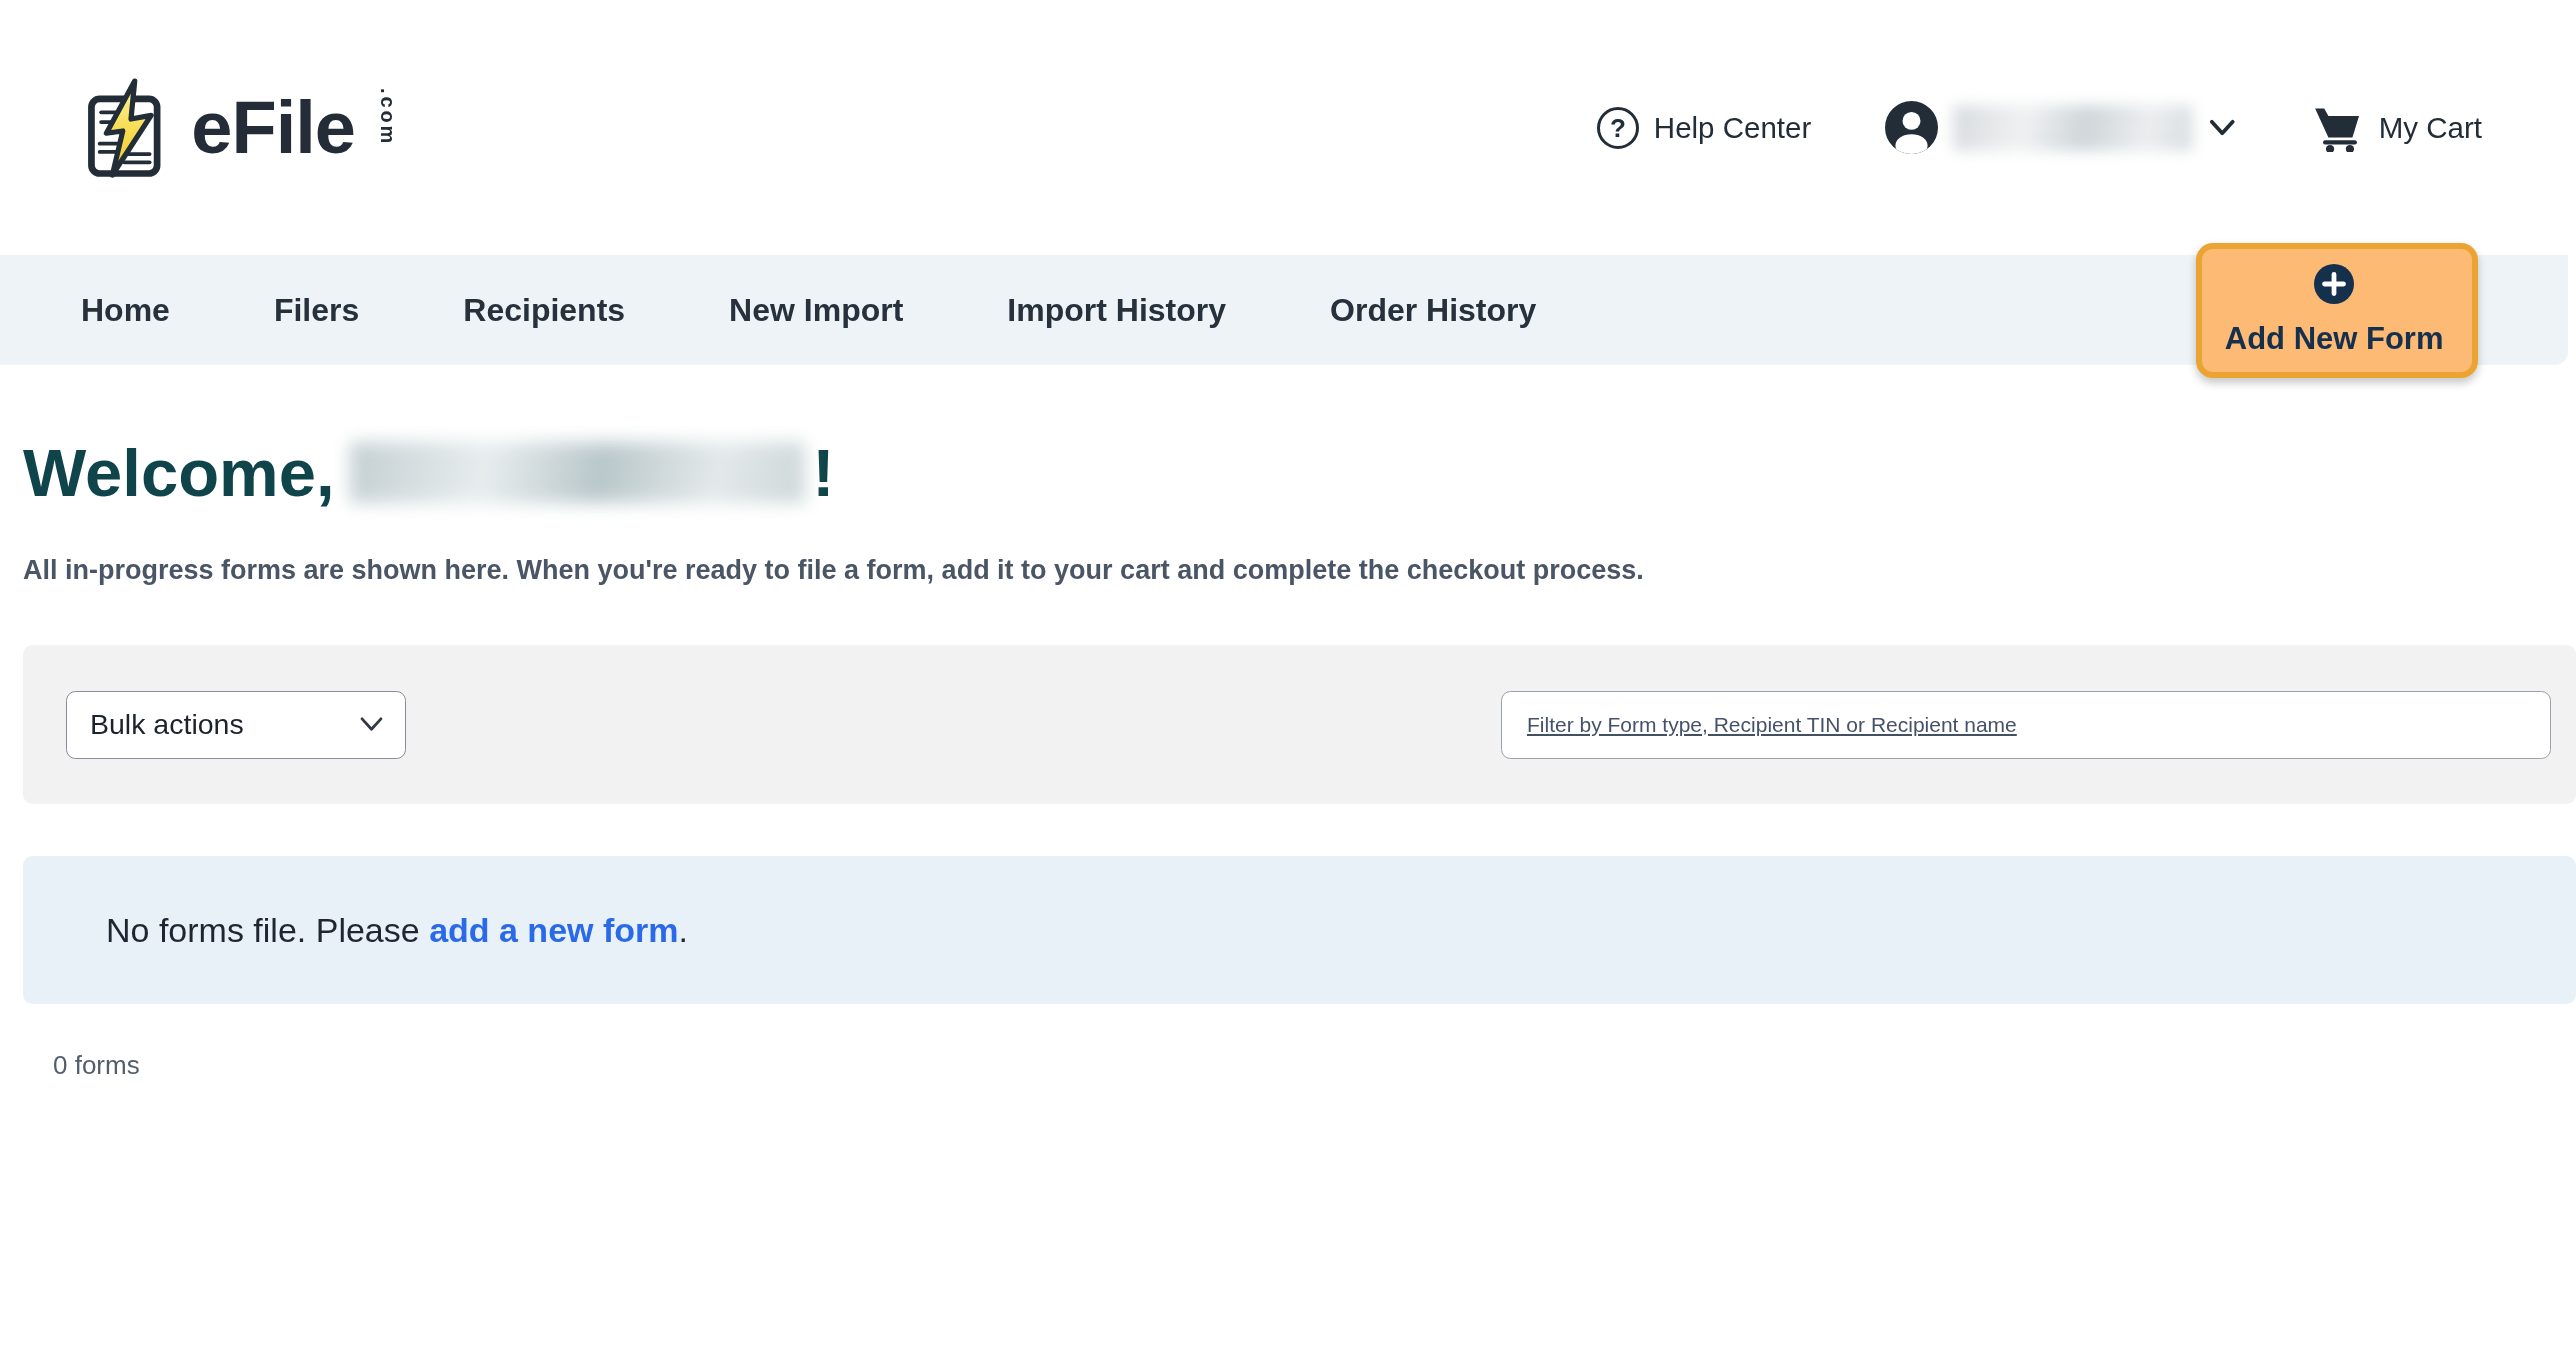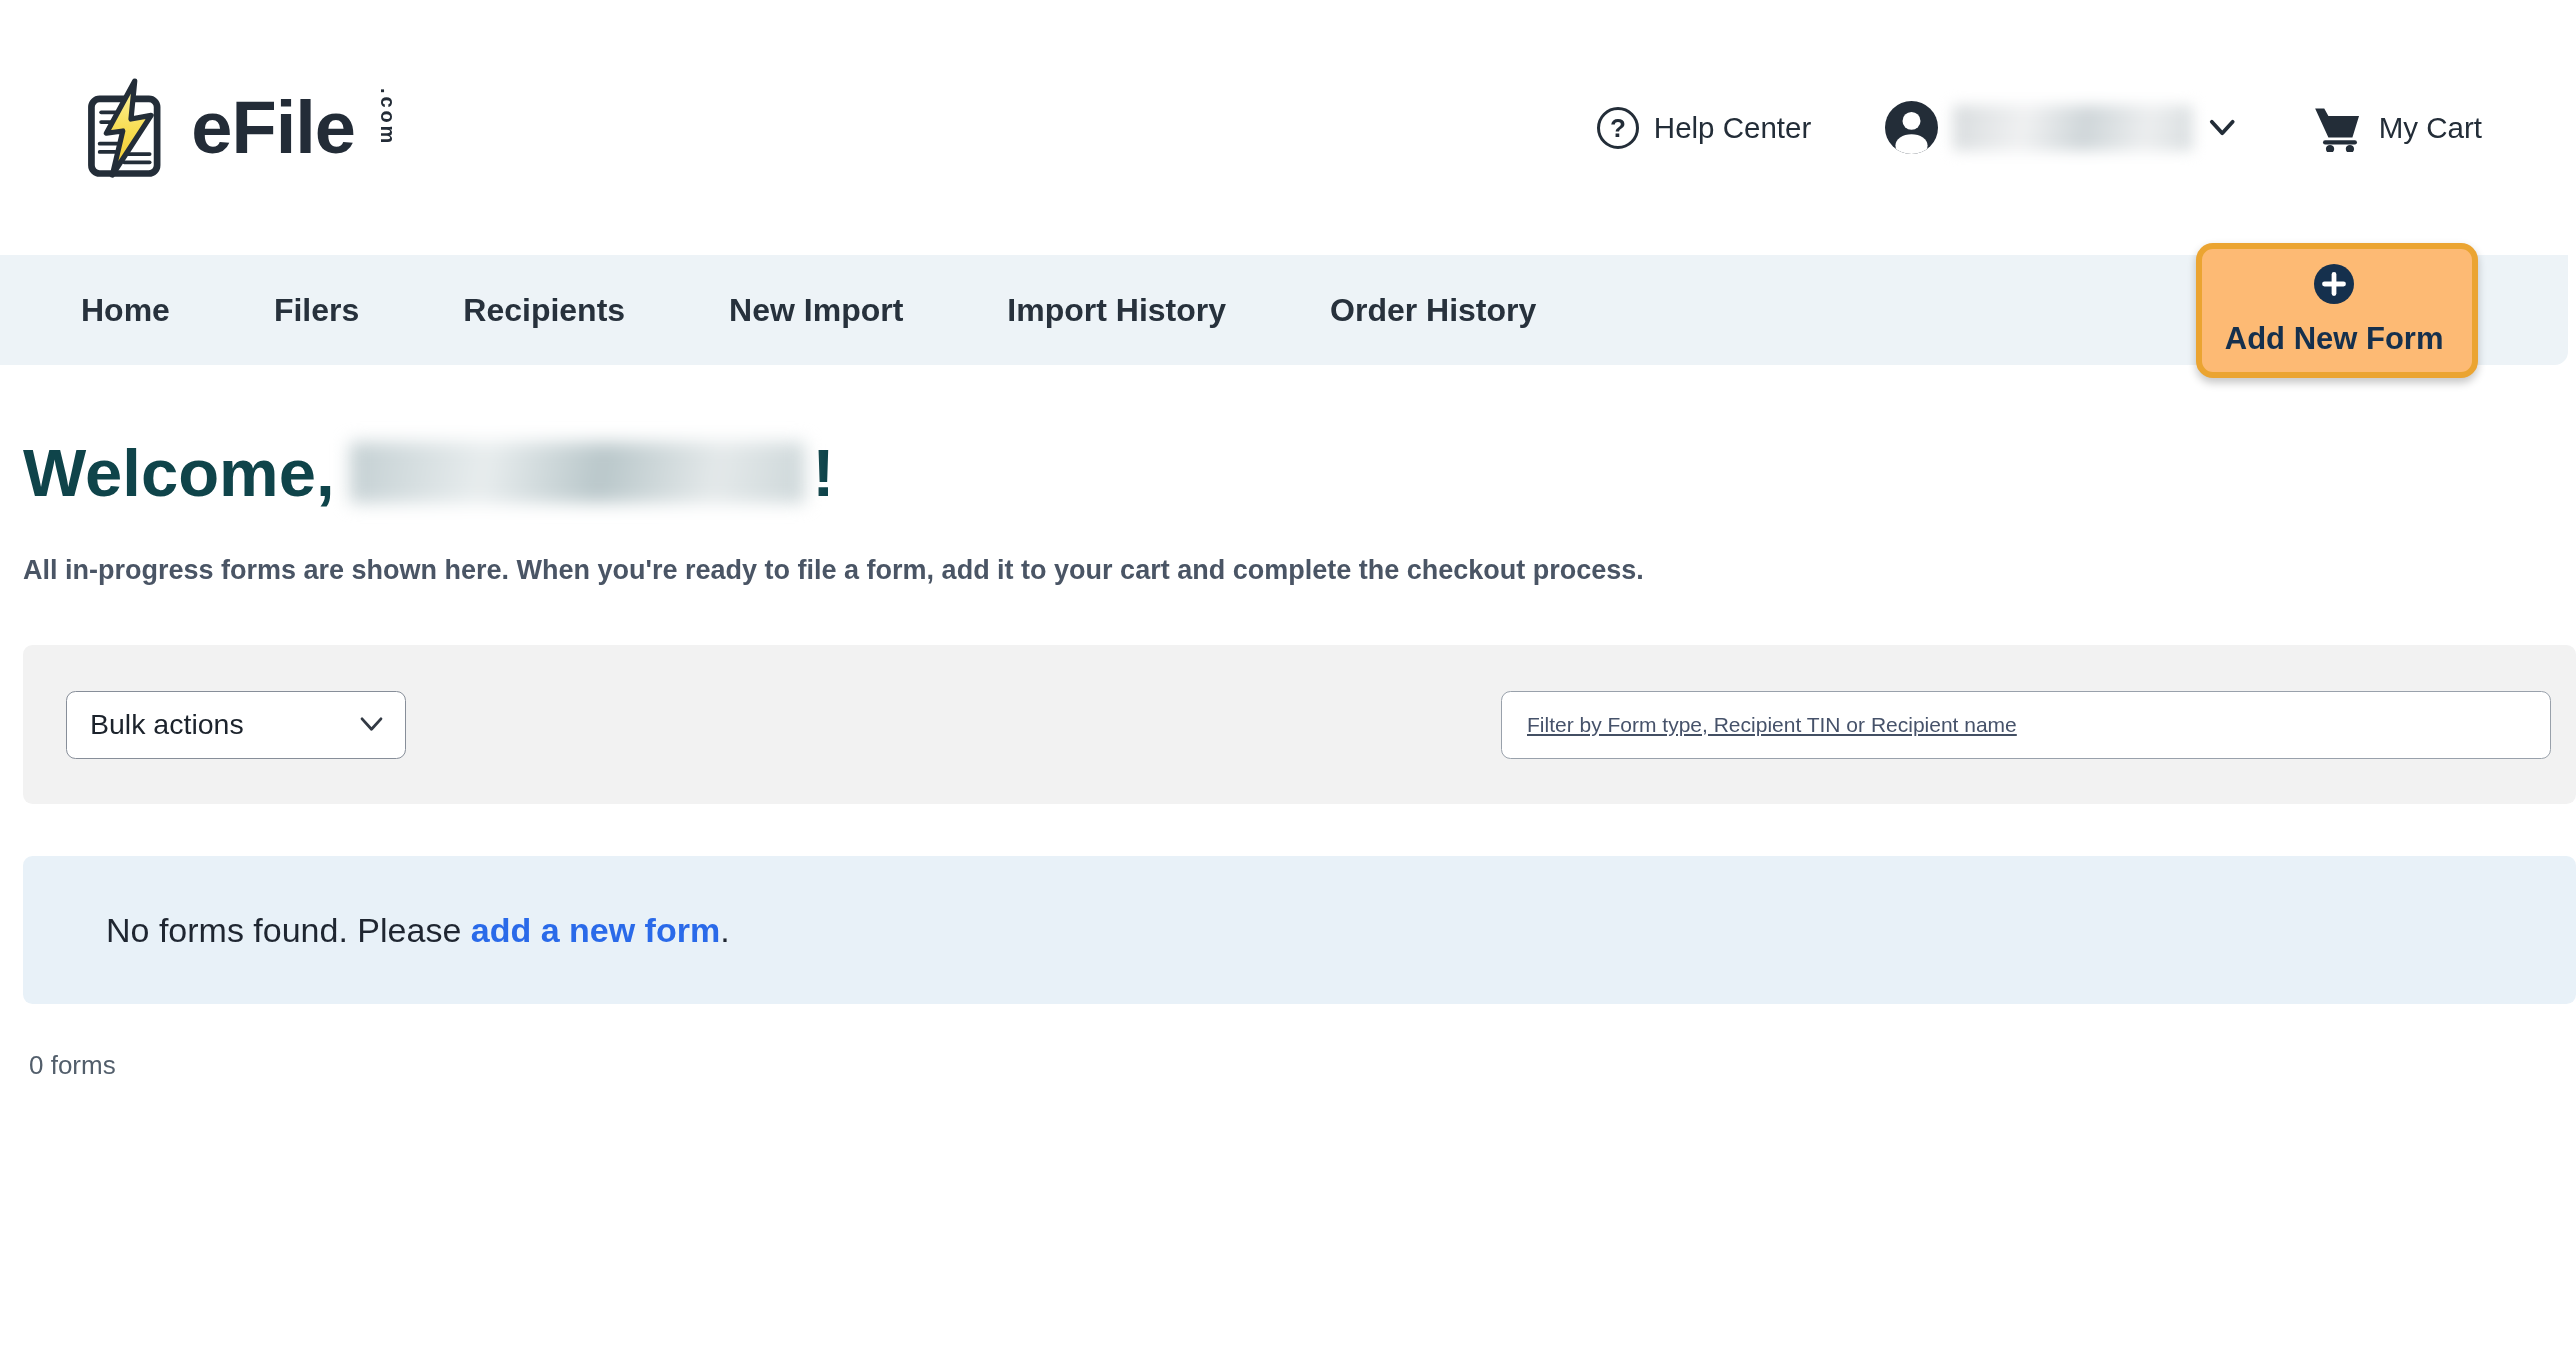--- a/index.html
+++ b/index.html
@@ -105,21 +105,21 @@
   .empty-state {
     margin-top:52px;
     width:2553px; height:148px;
     background:#e8f1f8; border-radius:9.5px;
     display:flex; align-items:center;
     padding-left:83px;
     font-size:34px; color:#1f2631;
   }
   .empty-state a { color:#2a6ae9; font-weight:700; text-decoration:none; cursor:pointer; }
   .forms-count {
-    margin-top:46px; margin-left:6px;
+    margin-top:46px; margin-left:30px;
     font-size:26px; color:#525e6b;
   }
 </style>
 </head>
 <body>
 
 <header class="header">
   <div class="logo">
     <svg class="mark" viewBox="0 0 130 138">
       <defs>
@@ -214,18 +214,18 @@
     <div class="bulk-select">
       <span>Bulk actions</span>
       <svg width="25" height="17" viewBox="0 0 26 18">
         <polyline points="3,3 13,14 23,3" fill="none" stroke="#333a44" stroke-width="3" stroke-linecap="round" stroke-linejoin="round"></polyline>
       </svg>
     </div>
     <input class="filter-input" type="text" placeholder="Filter by Form type, Recipient TIN or Recipient name" style="">
   </div>
 
   <div class="empty-state">
-    <span>No forms found. Please</span>&nbsp;<a>add a new form</a><span>.</span>
+    <span>No forms file. Please</span>&nbsp;<a>add a new form</a><span>.</span>
   </div>
 
   <div class="forms-count">0 forms</div>
 </main>
 
 
 </body></html>

